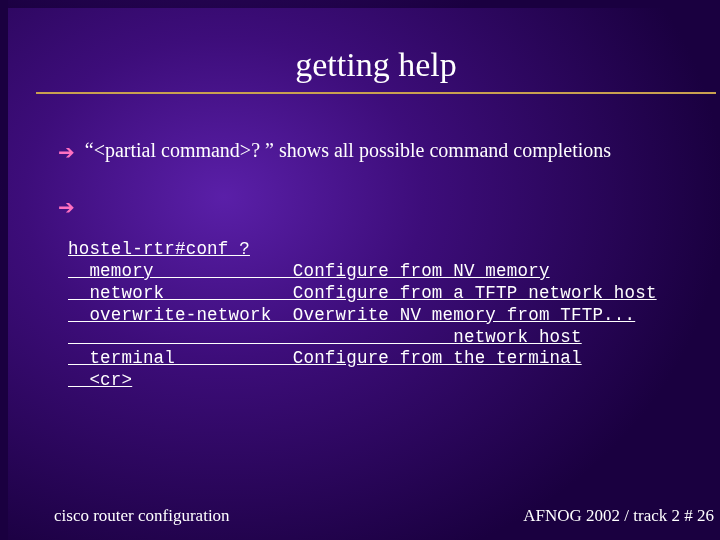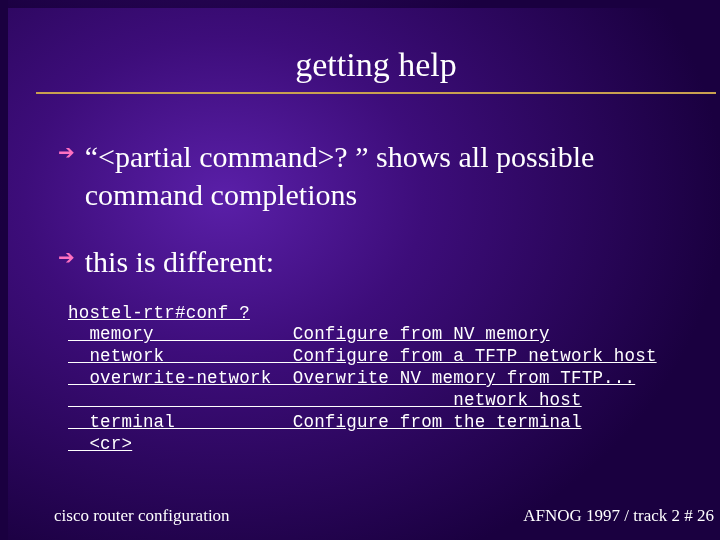--- a/index.html
+++ b/index.html
@@ -32,21 +32,21 @@
   }
   .arrow {
     color: #ff70c0;
     font-size: 20px;
     margin-right: 2px;
     line-height: 1.2;
     font-family: Arial, sans-serif;
     transform: translateY(2px);
   }
   .bullet-text {
-    font-size: 30px;
+    font-size: 20px;
     color: #fff;
     line-height: 1.25;
   }
   .code-block {
     font-family: "Courier New", Courier, monospace;
     font-size: 20px;
     color: #fff;
     white-space: pre;
     margin: 4px 0 22px 26px;
     line-height: 1.25;
@@ -79,29 +79,28 @@
 <div class="content">
 
   <div class="bullet-row">
     <span class="arrow">➔</span>
     <span class="bullet-text">“&lt;partial command&gt;? ” shows all possible command completions</span>
   </div>
 
 
   <div class="bullet-row">
     <span class="arrow">➔</span>
-    <span class="bullet-text">this is different:</span>
   </div>
 
   <div class="code-block small">hostel-rtr#conf ?
   memory             Configure from NV memory
   network            Configure from a TFTP network host
   overwrite-network  Overwrite NV memory from TFTP...
                                     network host
   terminal           Configure from the terminal
   &lt;cr&gt;</div>
 
 </div>
 
 <div class="footer">
   <span>cisco router configuration</span>
-  <span>AFNOG 1997 / track 2  # 26</span>
+  <span>AFNOG 2002 / track 2  # 26</span>
 </div>
 
 </body></html>

